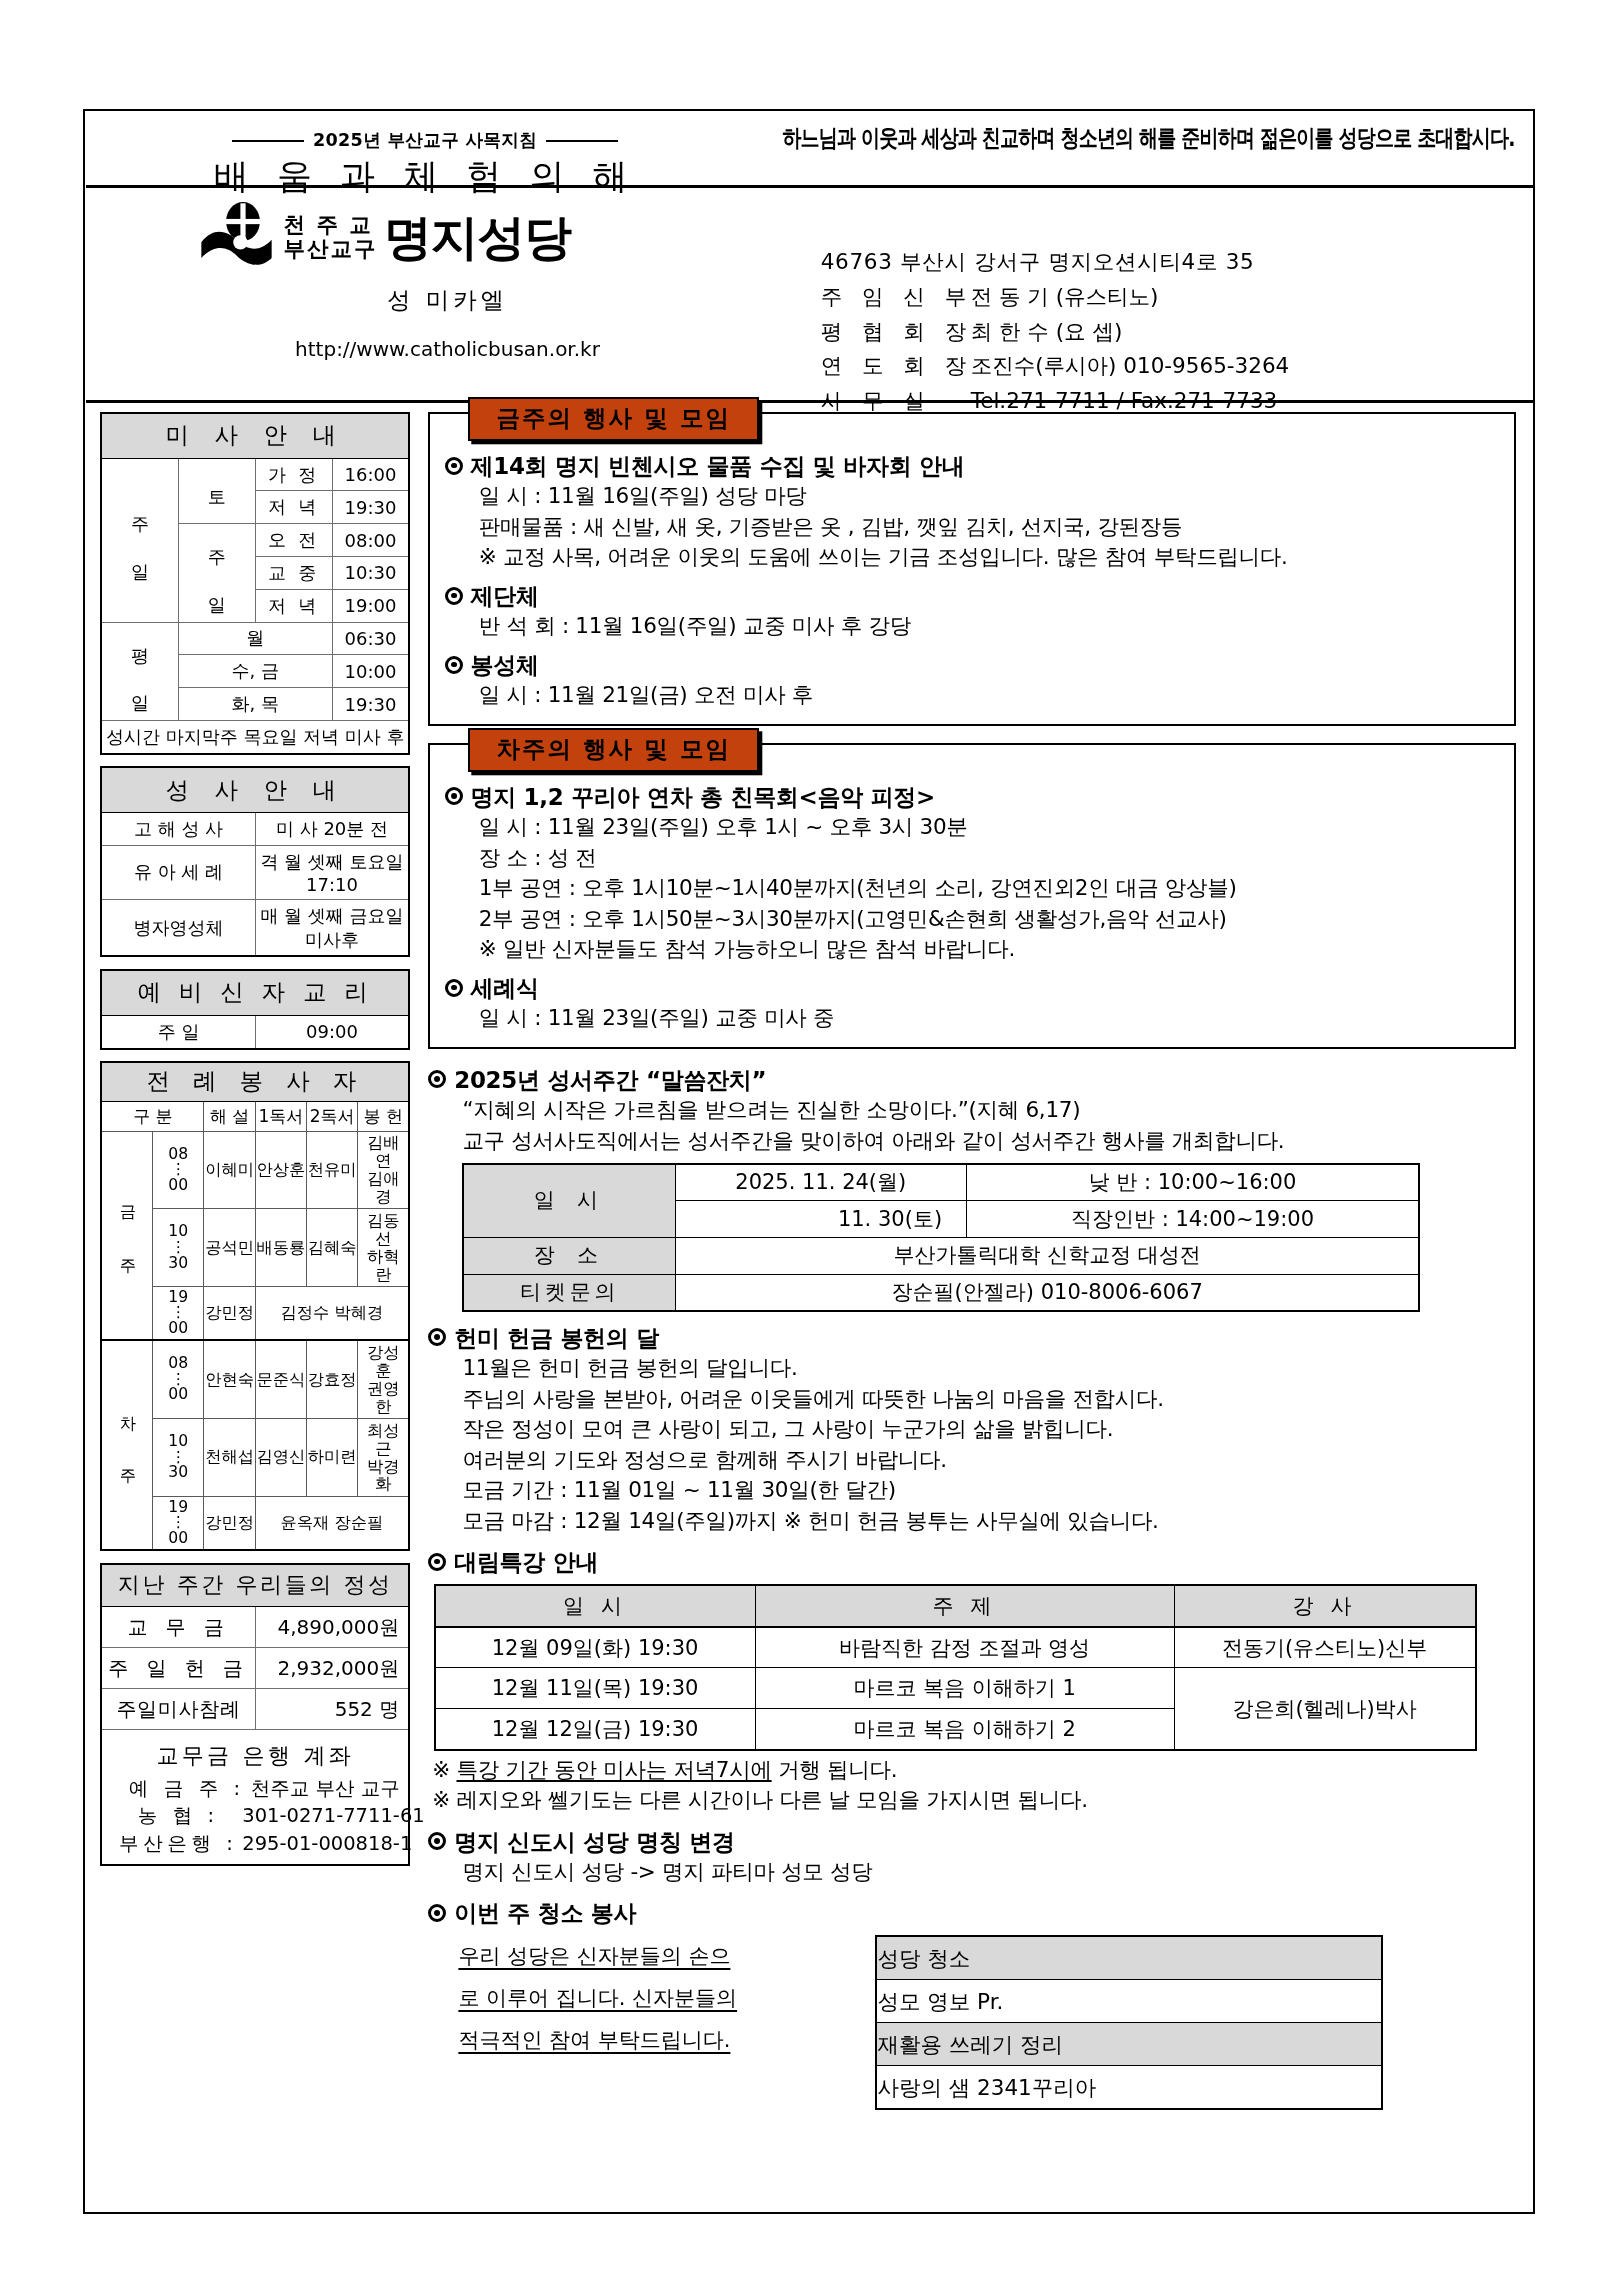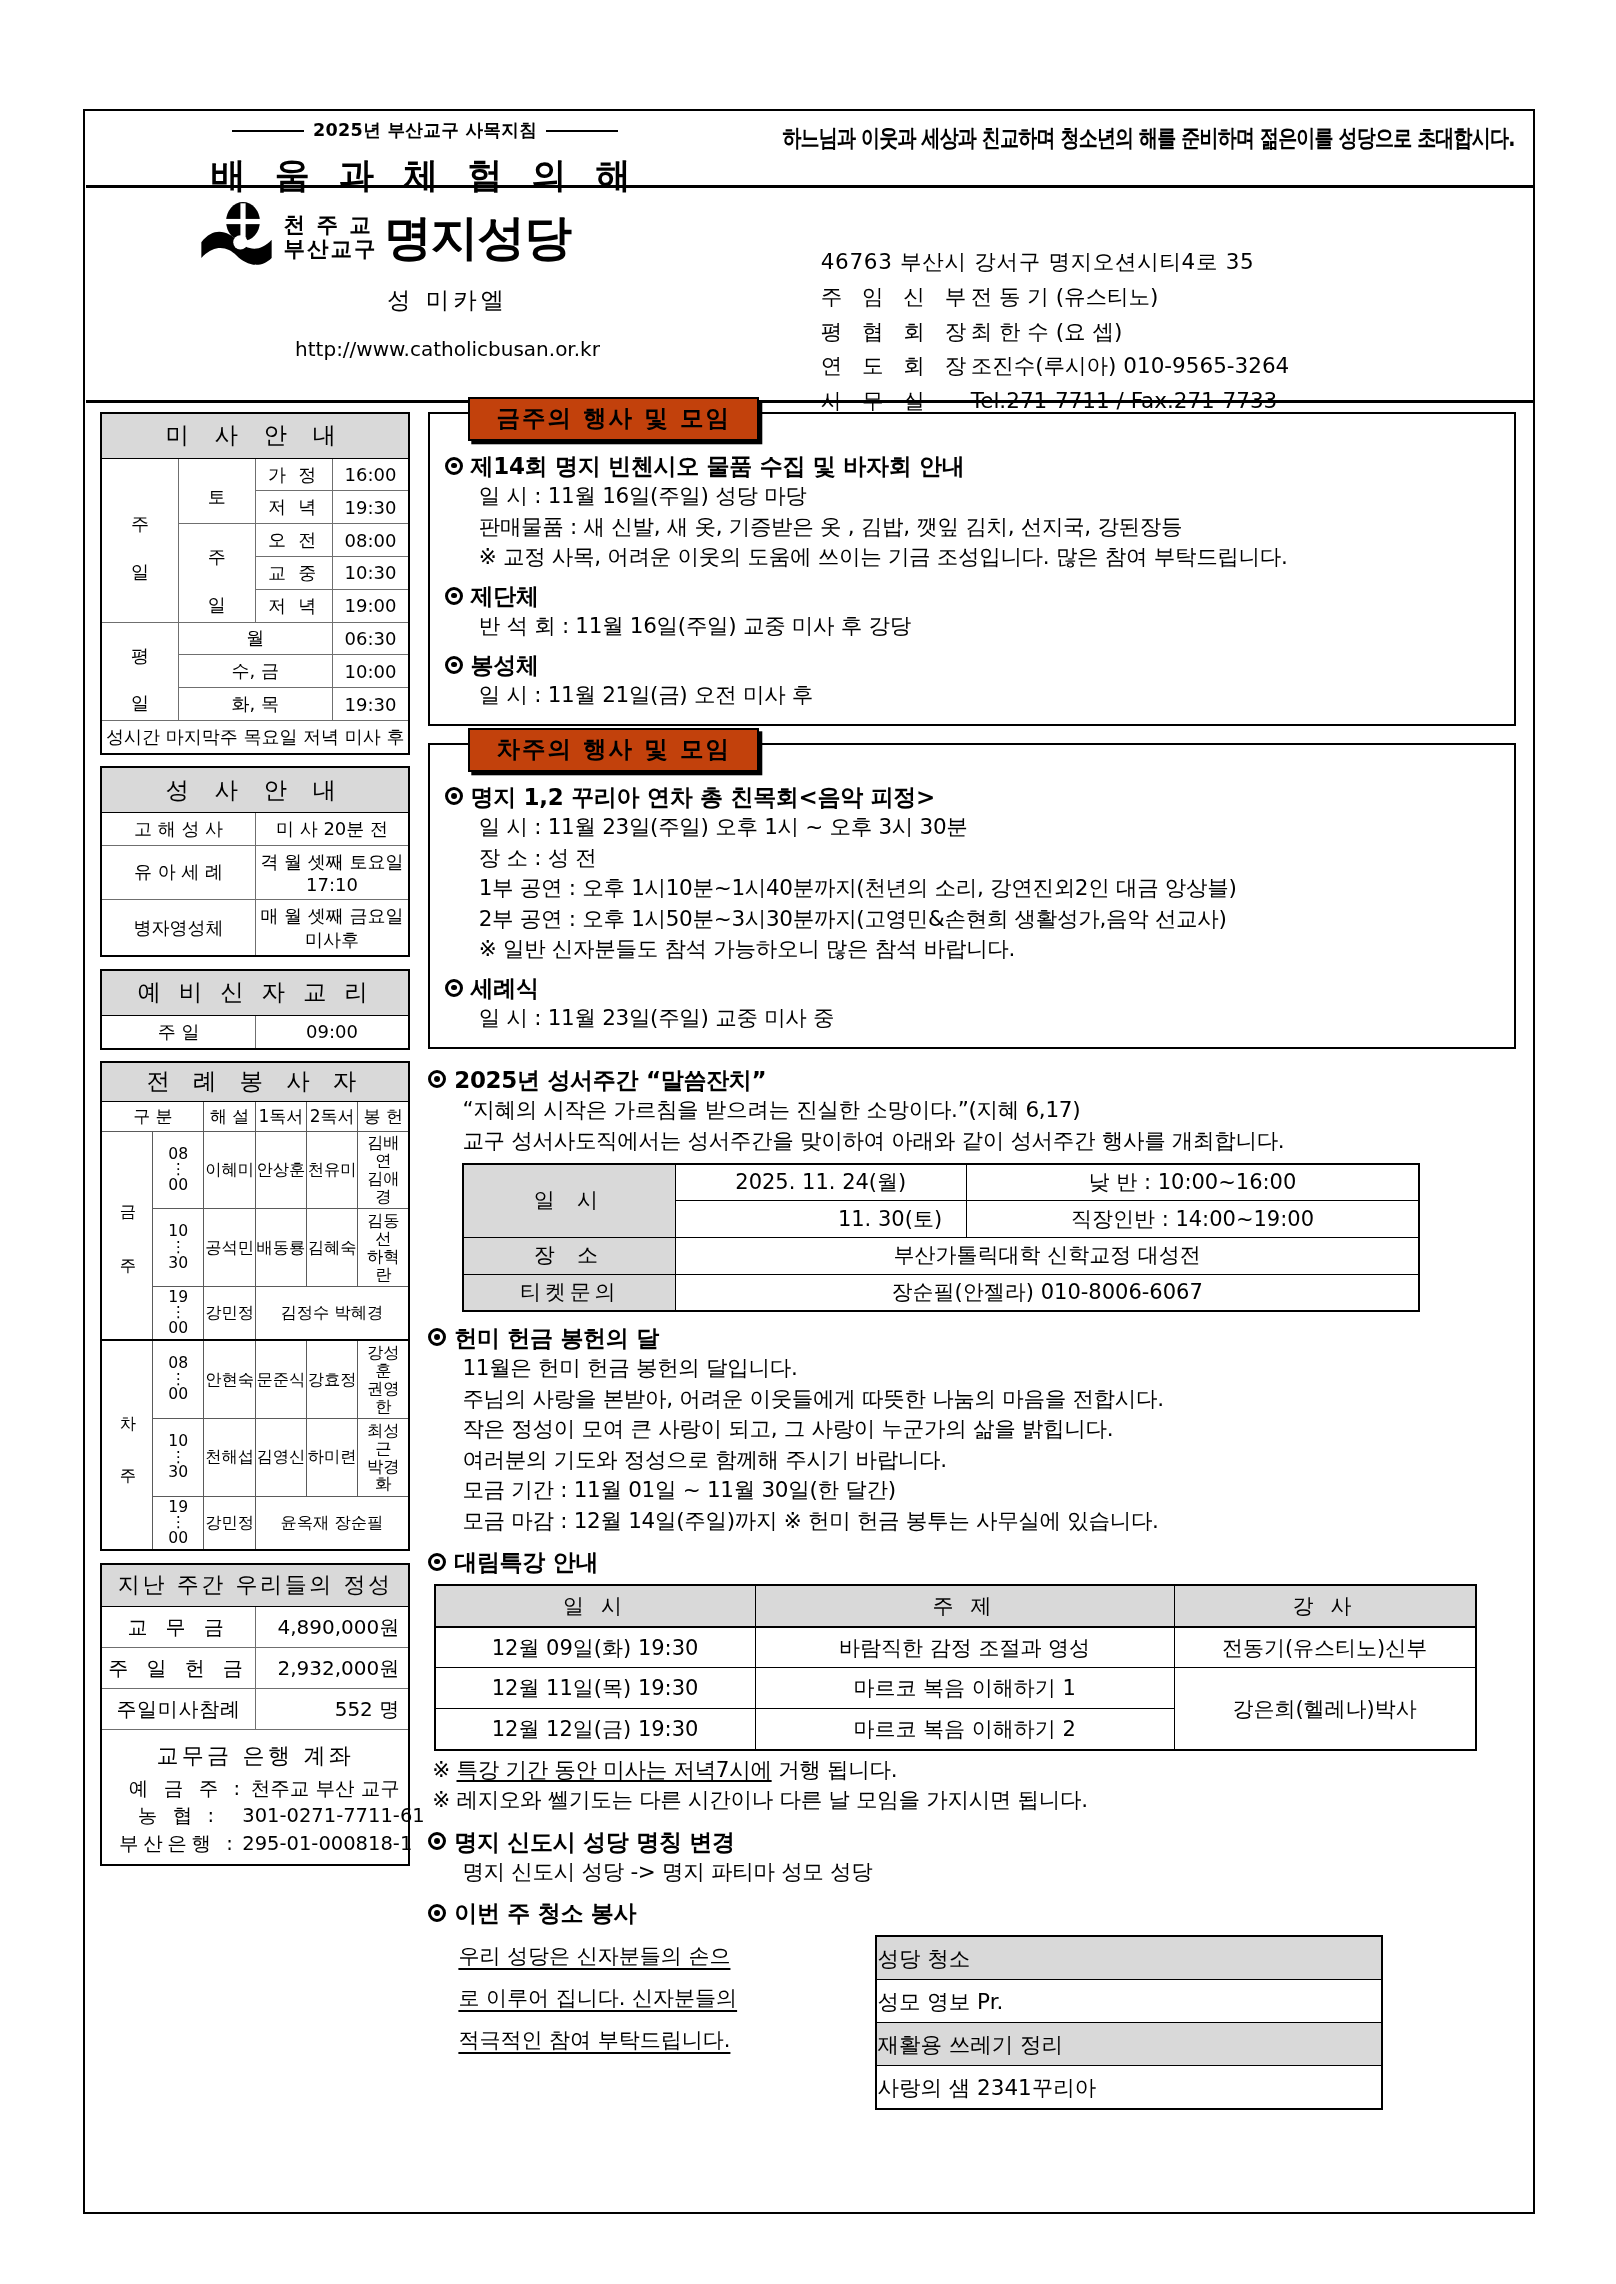--- a/index.html
+++ b/index.html
@@ -19,30 +19,30 @@
   }
 
   
   .masthead{
     position:absolute;left:86px;top:112px;width:1447px;height:76px;
     border-bottom:3.3px solid #000;box-sizing:border-box;
     display:flex;align-items:stretch;
   }
   .mast-left{
     width:678px;position:relative;display:flex;flex-direction:column;
-    align-items:center;justify-content:flex-start;padding-top:10px;box-sizing:border-box;
+    align-items:center;justify-content:flex-start;padding-top:20px;box-sizing:border-box;
   }
   .mast-guide{
     display:flex;align-items:center;gap:9px;font-size:17.6px;font-weight:700;
     letter-spacing:0.3px;line-height:1;
   }
   .mast-guide .rule{display:inline-block;width:72px;height:2px;background:#000;}
   .mast-title{
-    font-size:35px;font-weight:700;letter-spacing:8.5px;line-height:1.15;
-    margin-top:15px;white-space:nowrap;
+    font-size:35px;font-weight:400;letter-spacing:8.5px;line-height:1.15;
+    margin-top:6px;white-space:nowrap;
   }
   .mast-right{
     flex:1;display:flex;align-items:center;justify-content:center;
     padding-bottom:21px;box-sizing:border-box;
   }
   .mast-slogan{
     font-size:19px;font-weight:800;letter-spacing:-0.8px;white-space:nowrap;
     transform:scaleY(1.25);transform-origin:center;
   }
 

